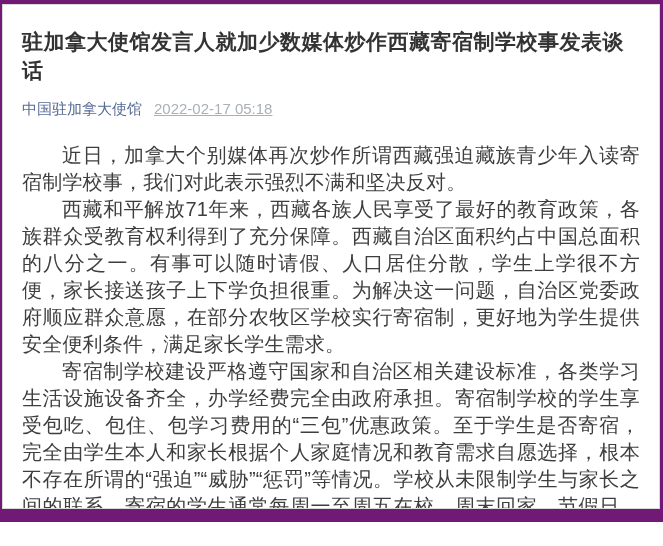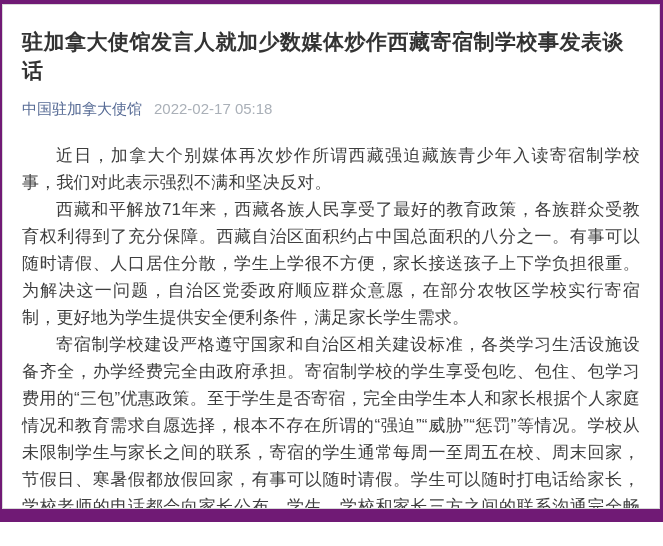--- a/index.html
+++ b/index.html
@@ -41,24 +41,25 @@
     margin: 0 0 23px 0;
     font-size: 15px;
     line-height: 20px;
   }
   .author {
     color: #576b95;
     cursor: pointer;
   }
   .timestamp {
     color: #aab0b8;
+    text-decoration: underline;
   }
   .content p {
     margin: 0;
-    font-size: 17px;
+    font-size: 20px;
     line-height: 27px;
     color: #3e3e3e;
     text-indent: 2em;
     text-align: justify;
     letter-spacing: 0.2px;
   }
 </style>
 </head>
 <body>
 

